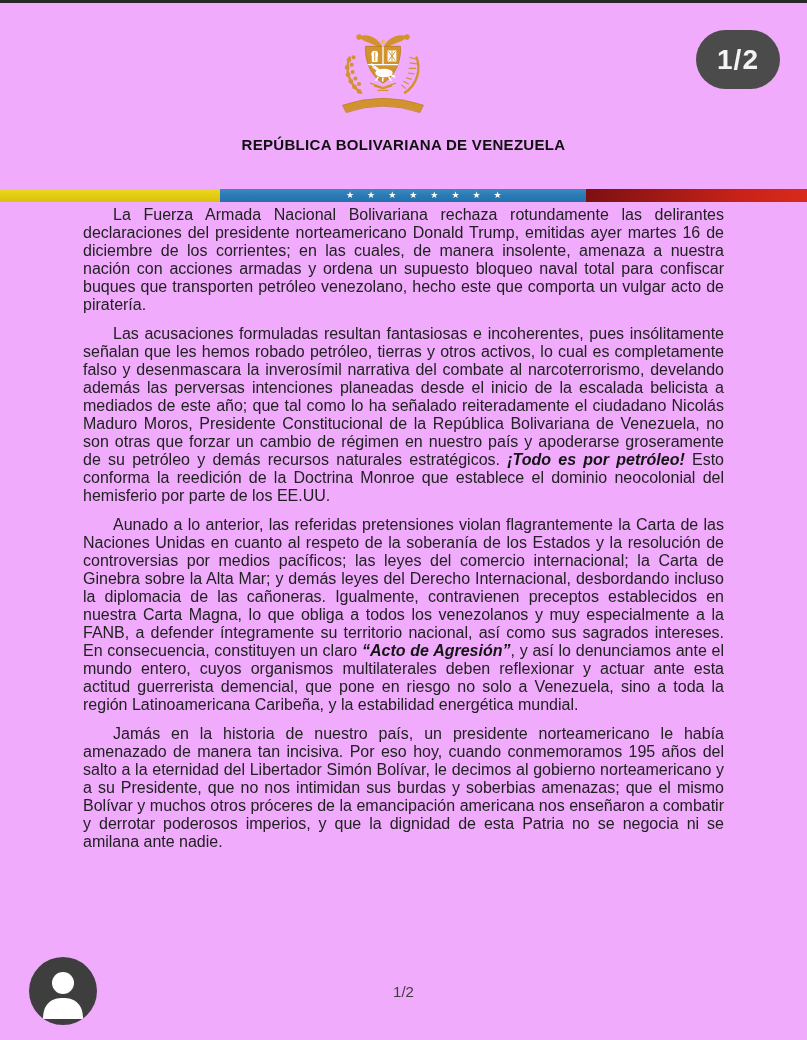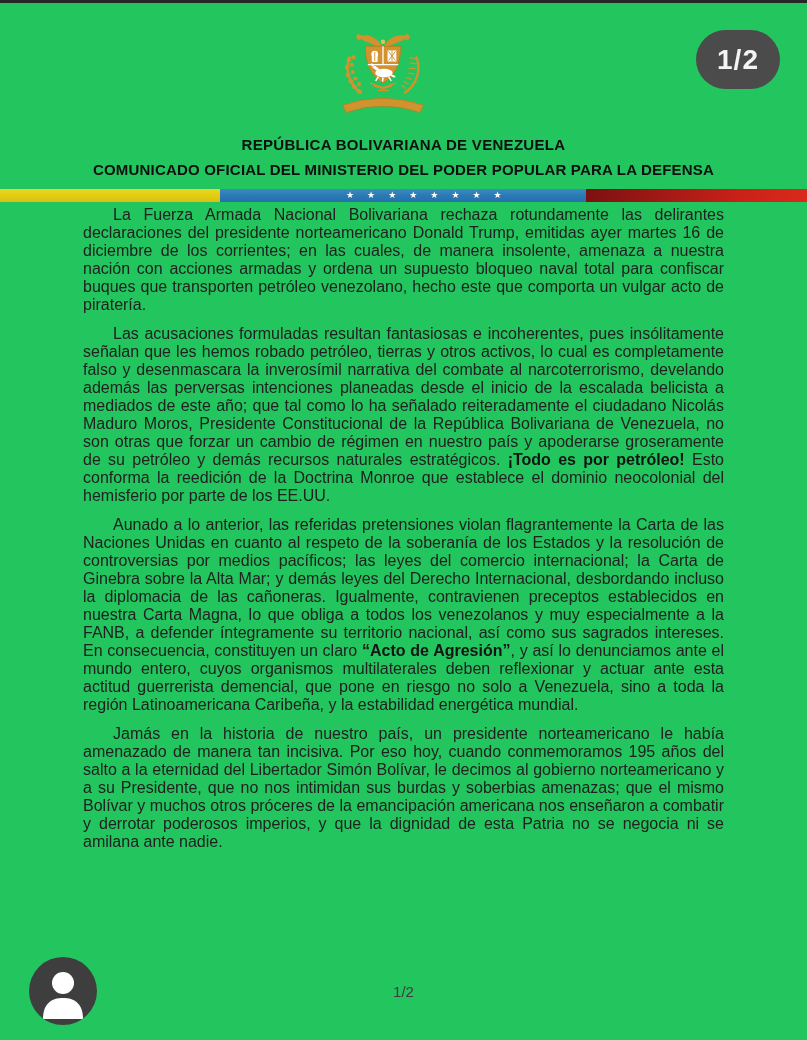--- a/index.html
+++ b/index.html
@@ -1,17 +1,17 @@
 <!DOCTYPE html>
 <html><head>
 <meta charset="utf-8">
 <style>
   html,body{margin:0;padding:0;background:#e9e9e9;}
   .page{
-    position:relative;width:807px;height:1040px;background:#22c55e;
+    position:relative;width:807px;height:1040px;background:#f0abfc;
     font-family:"Liberation Sans", sans-serif;overflow:hidden;margin:0 auto;
   }
   .top-line{position:absolute;left:0;top:0;width:807px;height:3px;background:#272727;}
 
   
   .page-badge{
     position:absolute;left:696px;top:30px;width:84px;height:59px;border-radius:30px;
     background:#4b4b4b;color:#f4f4f4;font-size:28px;font-weight:700;
     display:flex;align-items:center;justify-content:center;letter-spacing:1px;
   }
@@ -42,21 +42,21 @@
     align-items:center;color:#ffffff;font-size:9px;line-height:13px;
   }
   .flag-stars span{display:block;transform:translateY(-0.5px);}
 
   
   .doc-body{position:absolute;left:83px;top:206px;width:641px;}
   .doc-body p{
     margin:0 0 11px 0;text-align:justify;text-indent:30px;
     font-size:16px;line-height:18px;color:#212121;
   }
-  .doc-body p b{font-weight:700;color:#141414;}
+  .doc-body p b{font-weight:700;color:#141414;font-style:italic;}
   .page-number{
     position:absolute;left:0;top:983px;width:807px;text-align:center;
     font-size:15px;color:#3d3d3d;
   }
 </style>
 </head>
 <body>
 
 <div class="page">
 
@@ -119,21 +119,20 @@
 
       <path d="M6,85 Q50,70 94,85 L90,93 Q50,79 10,93 Z" fill="#d2932f" stroke="#b97f1f" stroke-width="0.8"></path>
     </svg>
   </div>
 
   <div class="page-badge">
     <span>1/2</span>
   </div>
 
   <div class="doc-title">REPÚBLICA BOLIVARIANA DE VENEZUELA</div>
-  <div class="doc-subtitle">COMUNICADO OFICIAL DEL MINISTERIO DEL PODER POPULAR PARA LA DEFENSA</div>
 
   <div class="flag-band">
     <div class="flag-yellow"></div>
     <div class="flag-blue">
       <div class="flag-stars">
           <span>★</span>
           <span>★</span>
           <span>★</span>
           <span>★</span>
           <span>★</span>

